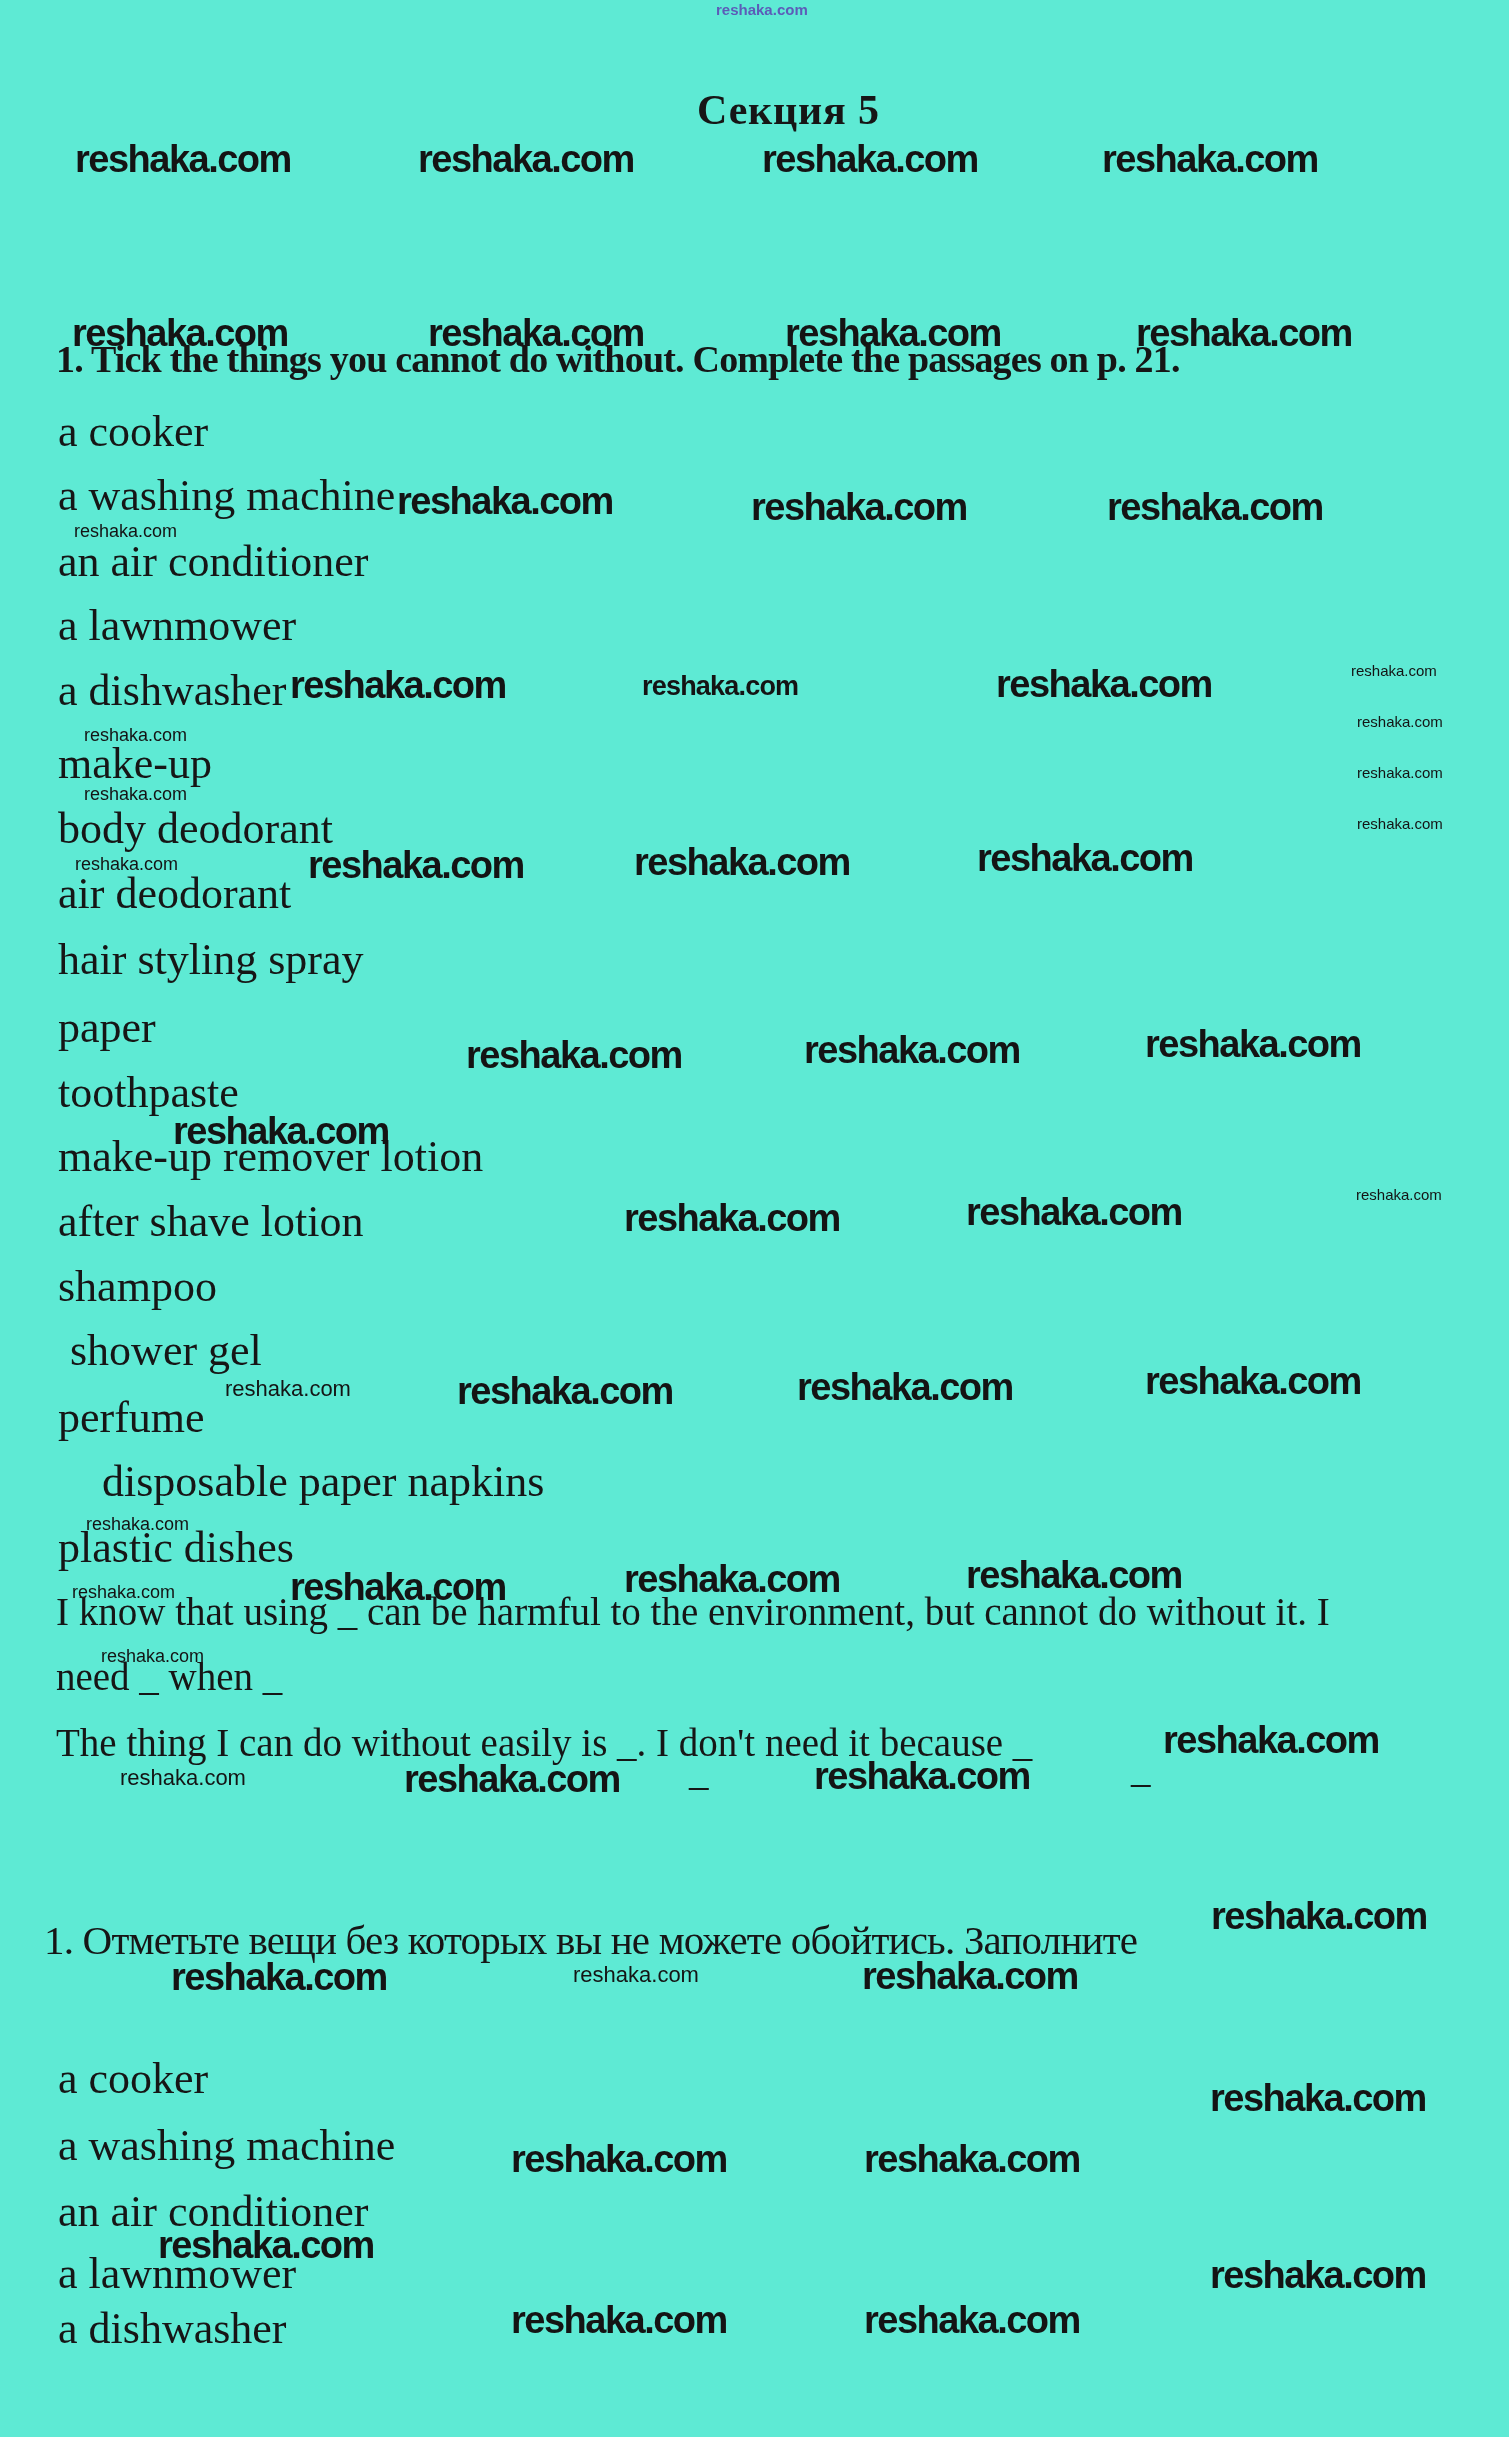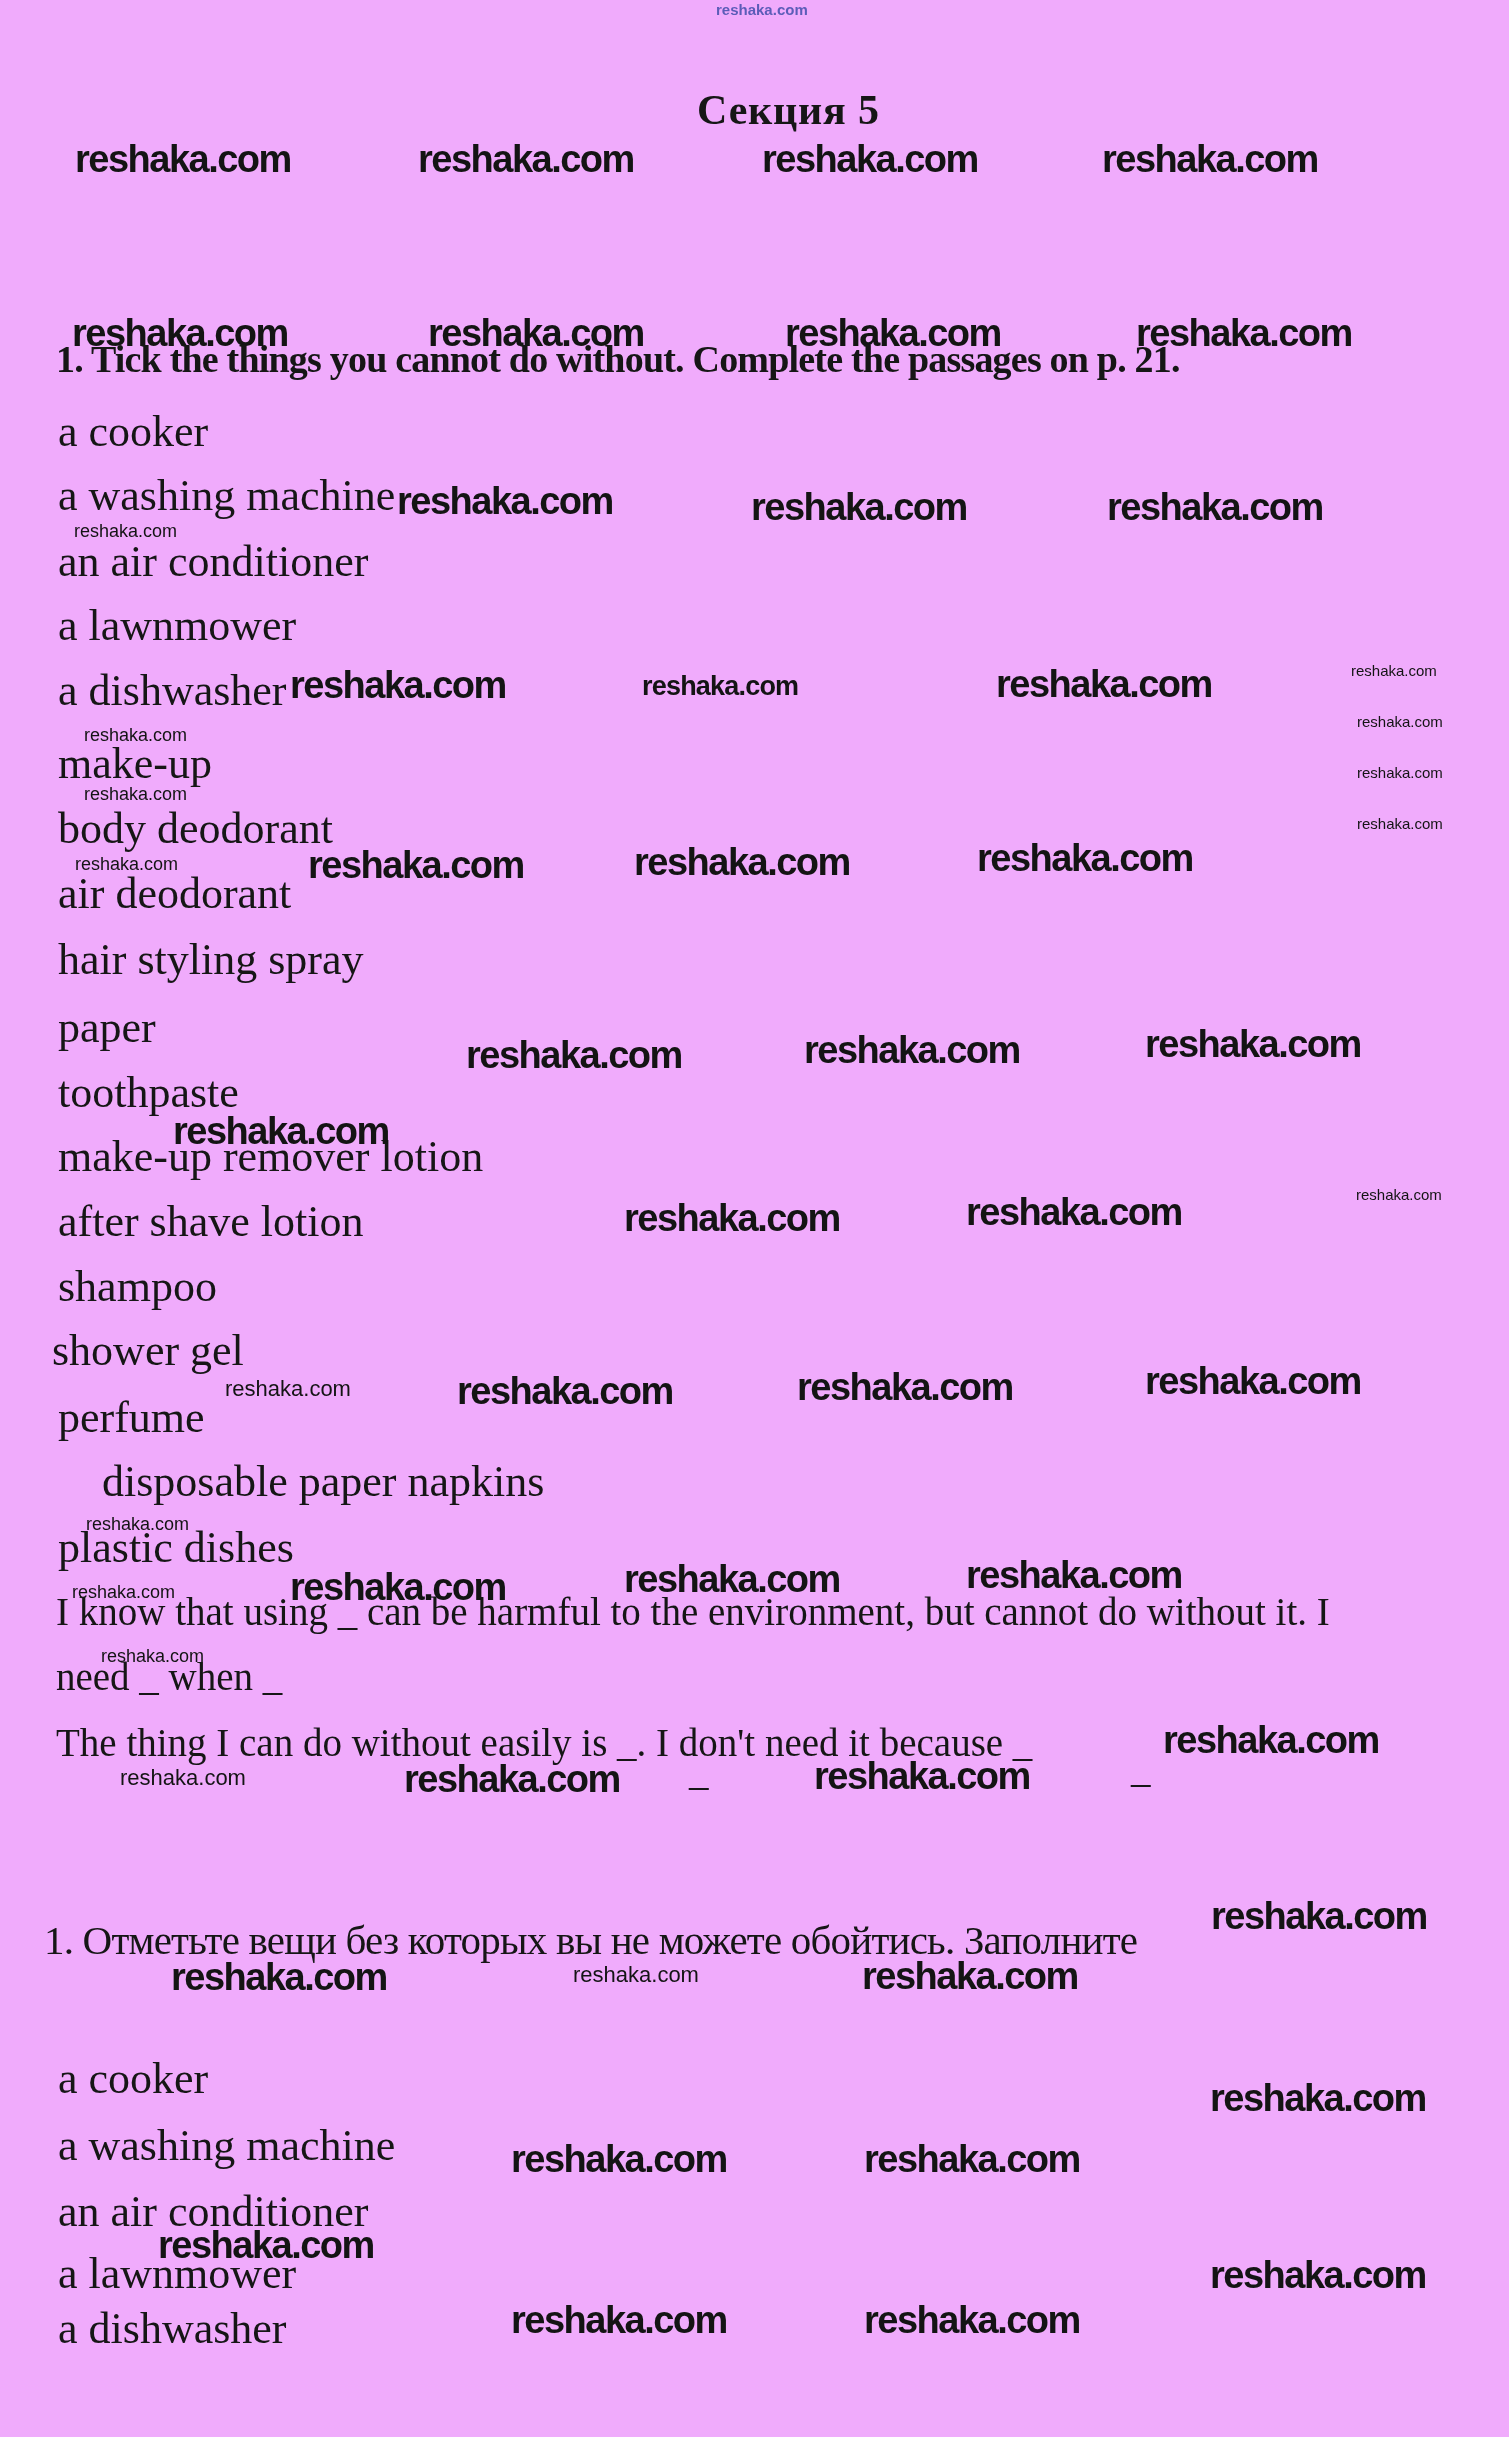--- a/index.html
+++ b/index.html
@@ -1,20 +1,20 @@
 <!DOCTYPE html>
 <html style="font-size:12px"><head>
 <meta charset="utf-8">
 <style>
   html,body{margin:0;padding:0;background:#ffffff;}
   #page{
     position:relative;
     width:1510px;
     height:2438px;
-    background:#f0abfc;
+    background:#5eead4;
     overflow:hidden;
     font-family:"Liberation Serif", serif;
     color:#161616;
   }
   .abs{position:absolute;white-space:nowrap;}
   
   .doc-title{font-size:42px;font-weight:bold;letter-spacing:0.8px;}
   .instr-en{font-size:38px;font-weight:bold;letter-spacing:-0.8px;}
   .instr-ru{font-size:41px;font-weight:normal;letter-spacing:-0.8px;}
   .item{font-size:44px;line-height:1;}
@@ -63,21 +63,21 @@
   <div class="abs item" style="left:58px;top:669px;">a dishwasher</div>
   <div class="abs item" style="left:58px;top:742px;">make-up</div>
   <div class="abs item" style="left:58px;top:807px;">body deodorant</div>
   <div class="abs item" style="left:58px;top:872px;">air deodorant</div>
   <div class="abs item" style="left:58px;top:938px;">hair styling spray</div>
   <div class="abs item" style="left:58px;top:1006px;">paper</div>
   <div class="abs item" style="left:58px;top:1071px;">toothpaste</div>
   <div class="abs item" style="left:58px;top:1135px;">make-up remover lotion</div>
   <div class="abs item" style="left:58px;top:1200px;">after shave lotion</div>
   <div class="abs item" style="left:58px;top:1265px;">shampoo</div>
-  <div class="abs item" style="left:52px;top:1329px;">shower gel</div>
+  <div class="abs item" style="left:70px;top:1329px;">shower gel</div>
   <div class="abs item" style="left:58px;top:1396px;">perfume</div>
   <div class="abs item" style="left:58px;top:1460px;margin-left:44px;">disposable paper napkins</div>
   <div class="abs item" style="left:58px;top:1526px;">plastic dishes</div>
 
   <span class="wm wm-big" style="left:397px;top:482px;">reshaka.com</span>
   <span class="wm wm-big" style="left:751px;top:488px;">reshaka.com</span>
   <span class="wm wm-big" style="left:1107px;top:488px;">reshaka.com</span>
   <span class="wm wm-tiny" style="left:74px;top:522px;">reshaka.com</span>
 
   <span class="wm wm-big" style="left:290px;top:666px;">reshaka.com</span>

